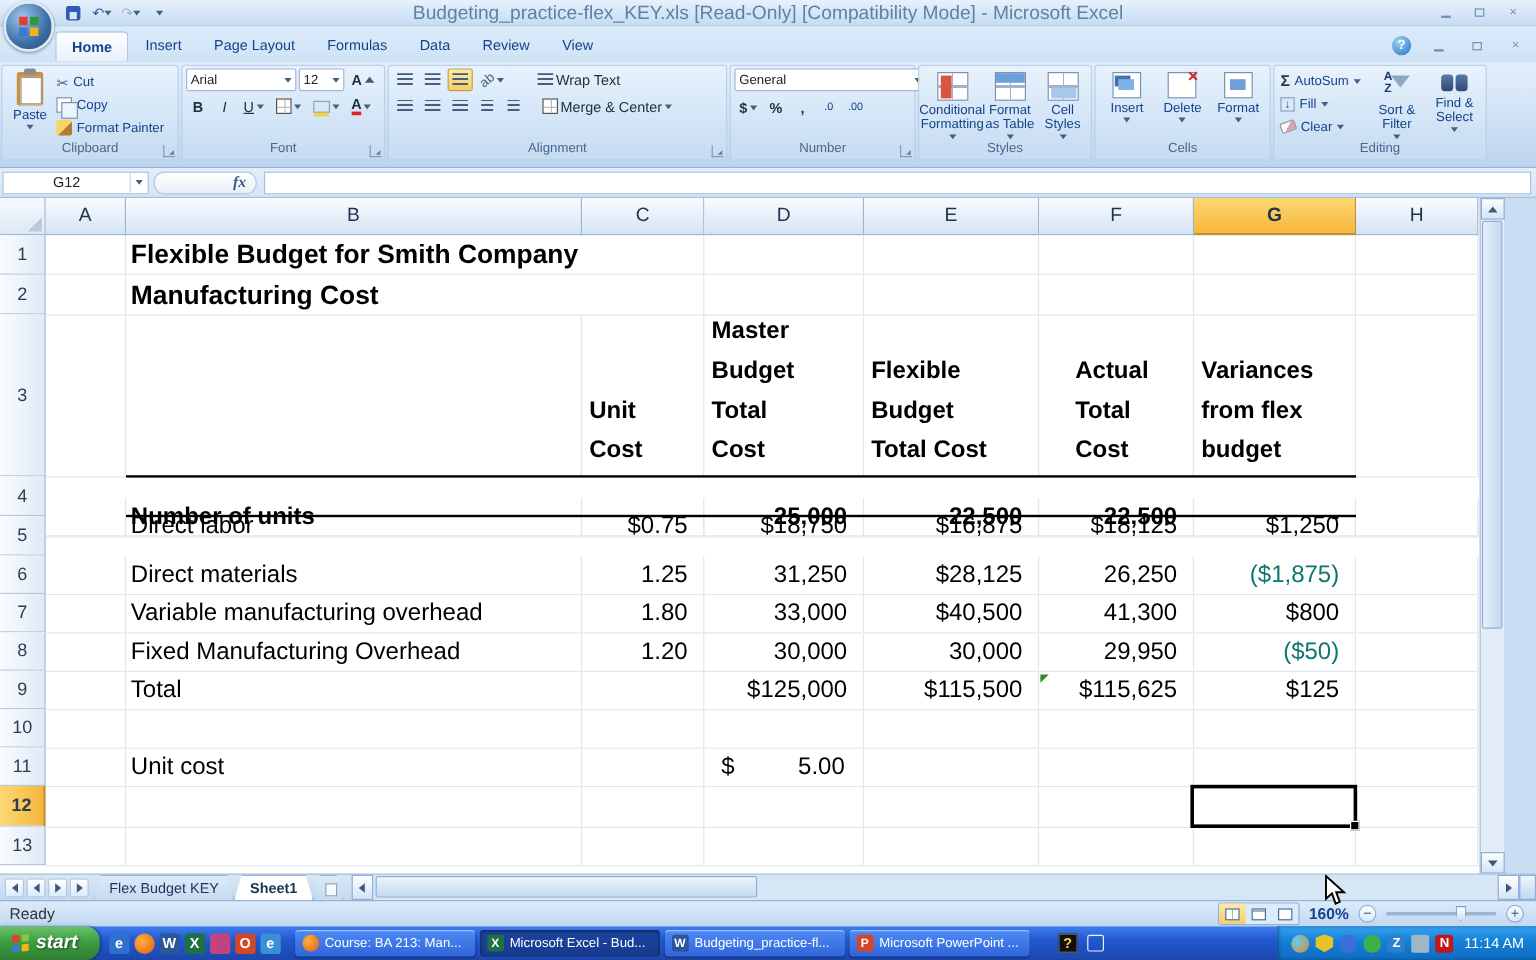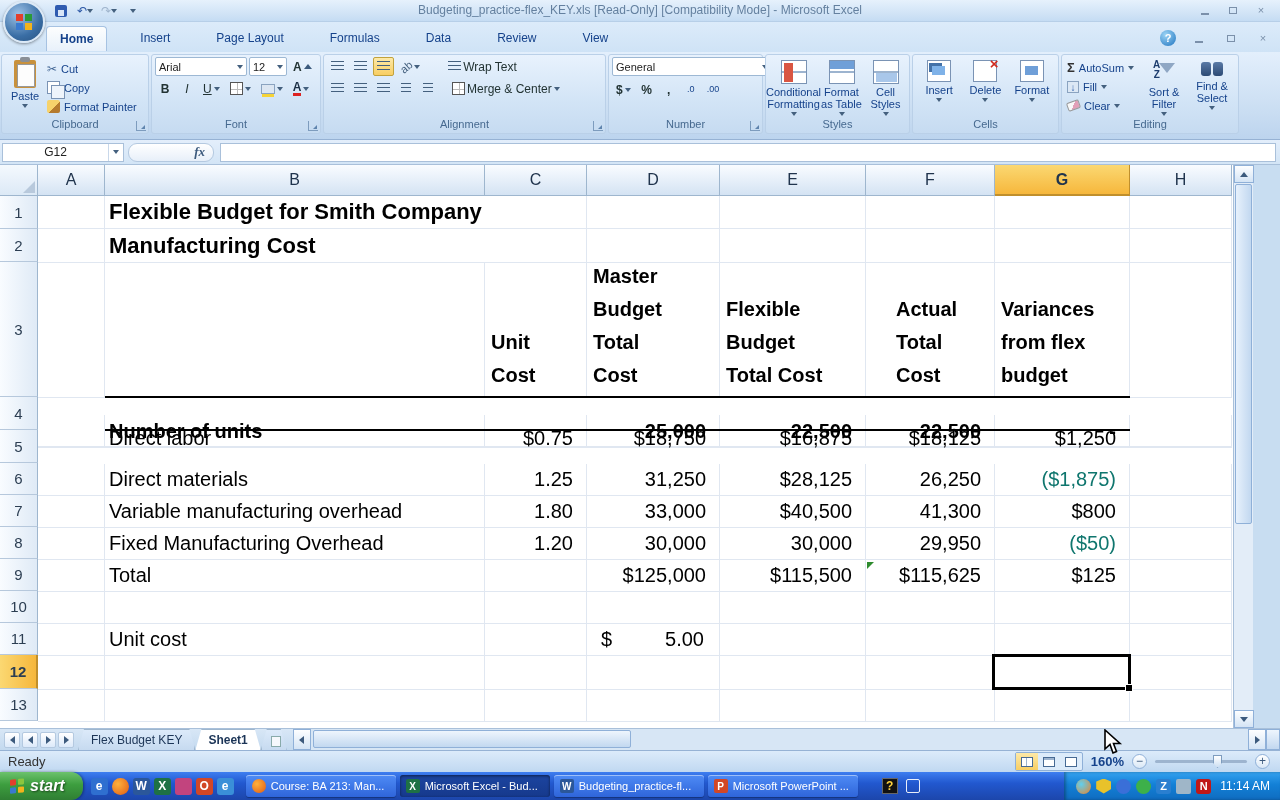--- a/index.html
+++ b/index.html
@@ -3,21 +3,21 @@
 <meta charset="utf-8">
 <style>
   * { margin:0; padding:0; box-sizing:border-box; }
   html,body { width:1280px; height:800px; }
   body { position:relative; overflow:hidden; font-family:"Liberation Sans",sans-serif; background:#c8ddf1; }
 
   
   .titlebar { position:absolute; left:0; top:0; width:1280px; height:22px;
     background:linear-gradient(#e6f1fc,#c5dcf3); border-bottom:1px solid #b7cfe8; }
   .title-text { position:absolute; left:0; right:0; top:3px; text-align:center;
-    font-size:12px; color:#64809f; }
+    font-size:16px; color:#64809f; }
   .office-btn { position:absolute; left:3px; top:1px; width:42px; height:42px; border-radius:50%;
     background:radial-gradient(circle at 35% 30%,#9ec3e8,#3a6ea5 60%,#28517e);
     border:2px solid #dce9f6; box-shadow:0 1px 3px rgba(0,0,0,.4); z-index:30; }
   .office-logo { position:absolute; left:11px; top:11px; width:16px; height:16px; display:grid;
     grid-template-columns:7px 7px; grid-template-rows:7px 7px; gap:2px; }
   .office-logo span:nth-child(1){background:#e43f2c;} .office-logo span:nth-child(2){background:#2a9a37;}
   .office-logo span:nth-child(3){background:#3a7ad0;} .office-logo span:nth-child(4){background:#f3b31c;}
   .qat { position:absolute; left:52px; top:2px; height:18px; display:flex; align-items:center; gap:6px; }
   .qat-btn { width:18px; height:16px; display:flex; align-items:center; justify-content:center;
     font-size:12px; color:#2a56a5; }
@@ -27,21 +27,21 @@
   .win-ctl { position:absolute; top:3px; display:flex; gap:10px; }
   .win-ctl.top { right:10px; }
   .ctl { width:18px; height:14px; display:flex; align-items:center; justify-content:center;
     color:#7b90aa; font-size:11px; }
   .ctl .bar { width:8px; height:2px; background:#7b90aa; margin-top:7px; }
   .ctl .box { width:8px; height:7px; border:1.5px solid #7b90aa; }
 
   
   .tabrow { position:absolute; left:0; top:22px; width:1280px; height:30px;
     background:linear-gradient(#dcebfa,#cfe3f6); }
-  .rtabs { position:absolute; left:46px; top:4px; display:flex; gap:20px;text-align:center; }
+  .rtabs { position:absolute; left:46px; top:4px; display:flex; gap:1px;text-align:center; }
   .rtab { padding:5px 13px 5px; font-size:12px; color:#15428b; }
   .rtab.active { background:linear-gradient(#fdfefe,#e8f1fb); border:1px solid #a6c2e2; border-bottom:none;
     border-radius:4px 4px 0 0; font-weight:bold; }
   .tab-ctls { position:absolute; right:8px; top:8px; display:flex; gap:14px; align-items:center; }
   .help-btn { width:16px; height:16px; border-radius:50%; background:radial-gradient(circle at 35% 30%,#9cd4f5,#1f74c0);
     color:#fff; font-size:11px; font-weight:bold; text-align:center; line-height:16px; }
 
   
   .ribbon { position:absolute; left:0; top:52px; width:1280px; height:88px;
     background:linear-gradient(#e3effc,#c9ddf2 70%,#bcd4ee); border-bottom:1px solid #96b2d4; display:flex; padding:2px 1px; gap:2px; }

